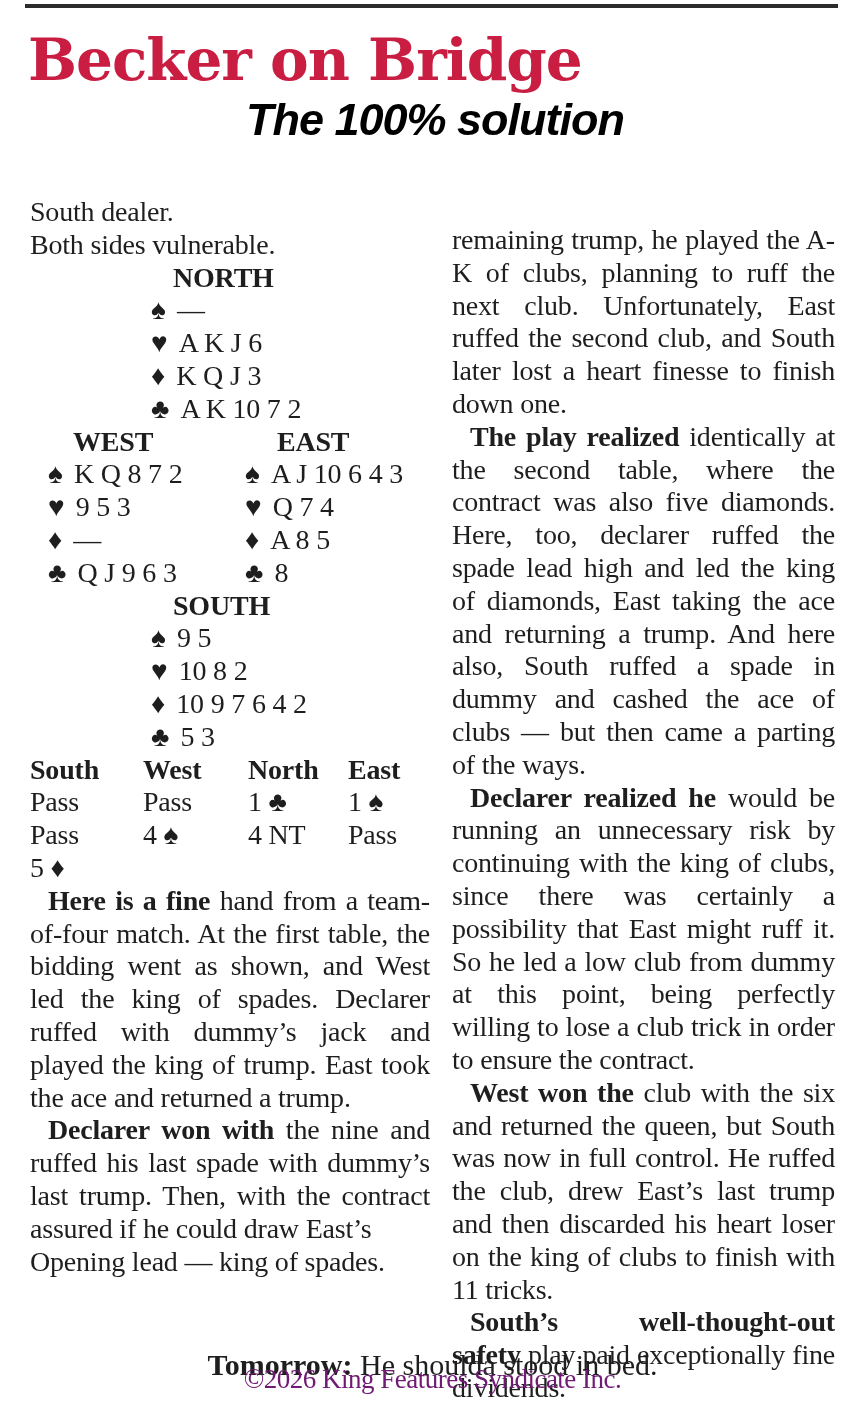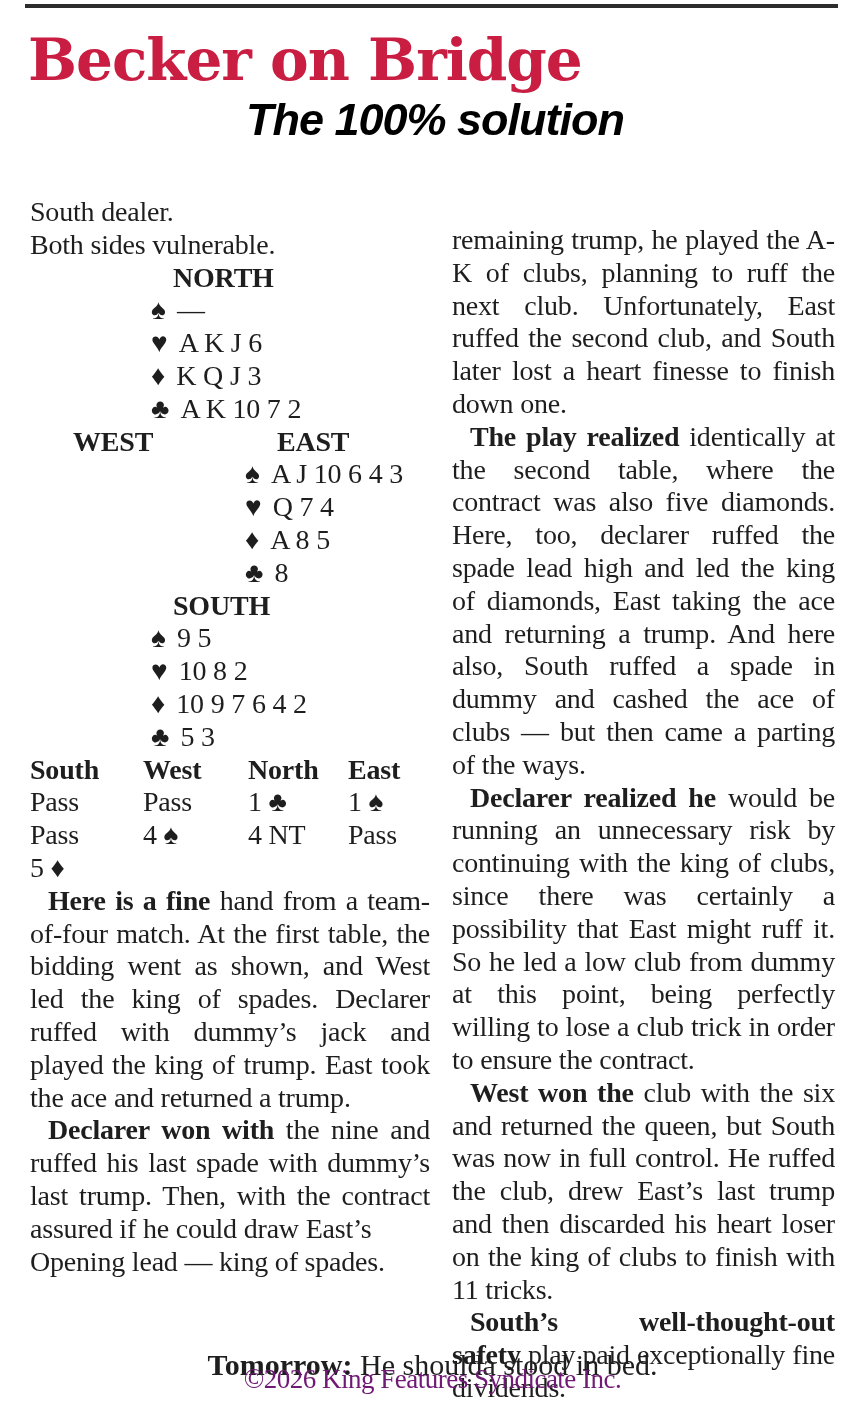--- a/index.html
+++ b/index.html
@@ -74,20 +74,26 @@
           <div class="suit-row"><span class="suit-symbol">♠ </span><span>—</span></div>
           <div class="suit-row"><span class="suit-symbol">♥ </span><span>A K J 6</span></div>
           <div class="suit-row"><span class="suit-symbol">♦ </span><span>K Q J 3</span></div>
           <div class="suit-row"><span class="suit-symbol">♣ </span><span>A K 10 7 2</span></div>
         </div>
     </div>
 
     <div class="we-wrap">
       <div class="west-block">
         <div class="hand-label">WEST</div>
+        <div id="west-suits">
+            <div class="suit-row"><span class="suit-symbol">♠ </span><span>K Q 8 7 2</span></div>
+            <div class="suit-row"><span class="suit-symbol">♥ </span><span>9 5 3</span></div>
+            <div class="suit-row"><span class="suit-symbol">♦ </span><span>—</span></div>
+            <div class="suit-row"><span class="suit-symbol">♣ </span><span>Q J 9 6 3</span></div>
+          </div>
       </div>
       <div class="east-block">
         <div class="hand-label">EAST</div>
         <div id="east-suits">
             <div class="suit-row"><span class="suit-symbol">♠ </span><span>A J 10 6 4 3</span></div>
             <div class="suit-row"><span class="suit-symbol">♥ </span><span>Q 7 4</span></div>
             <div class="suit-row"><span class="suit-symbol">♦ </span><span>A 8 5</span></div>
             <div class="suit-row"><span class="suit-symbol">♣ </span><span>8</span></div>
           </div>
       </div>

